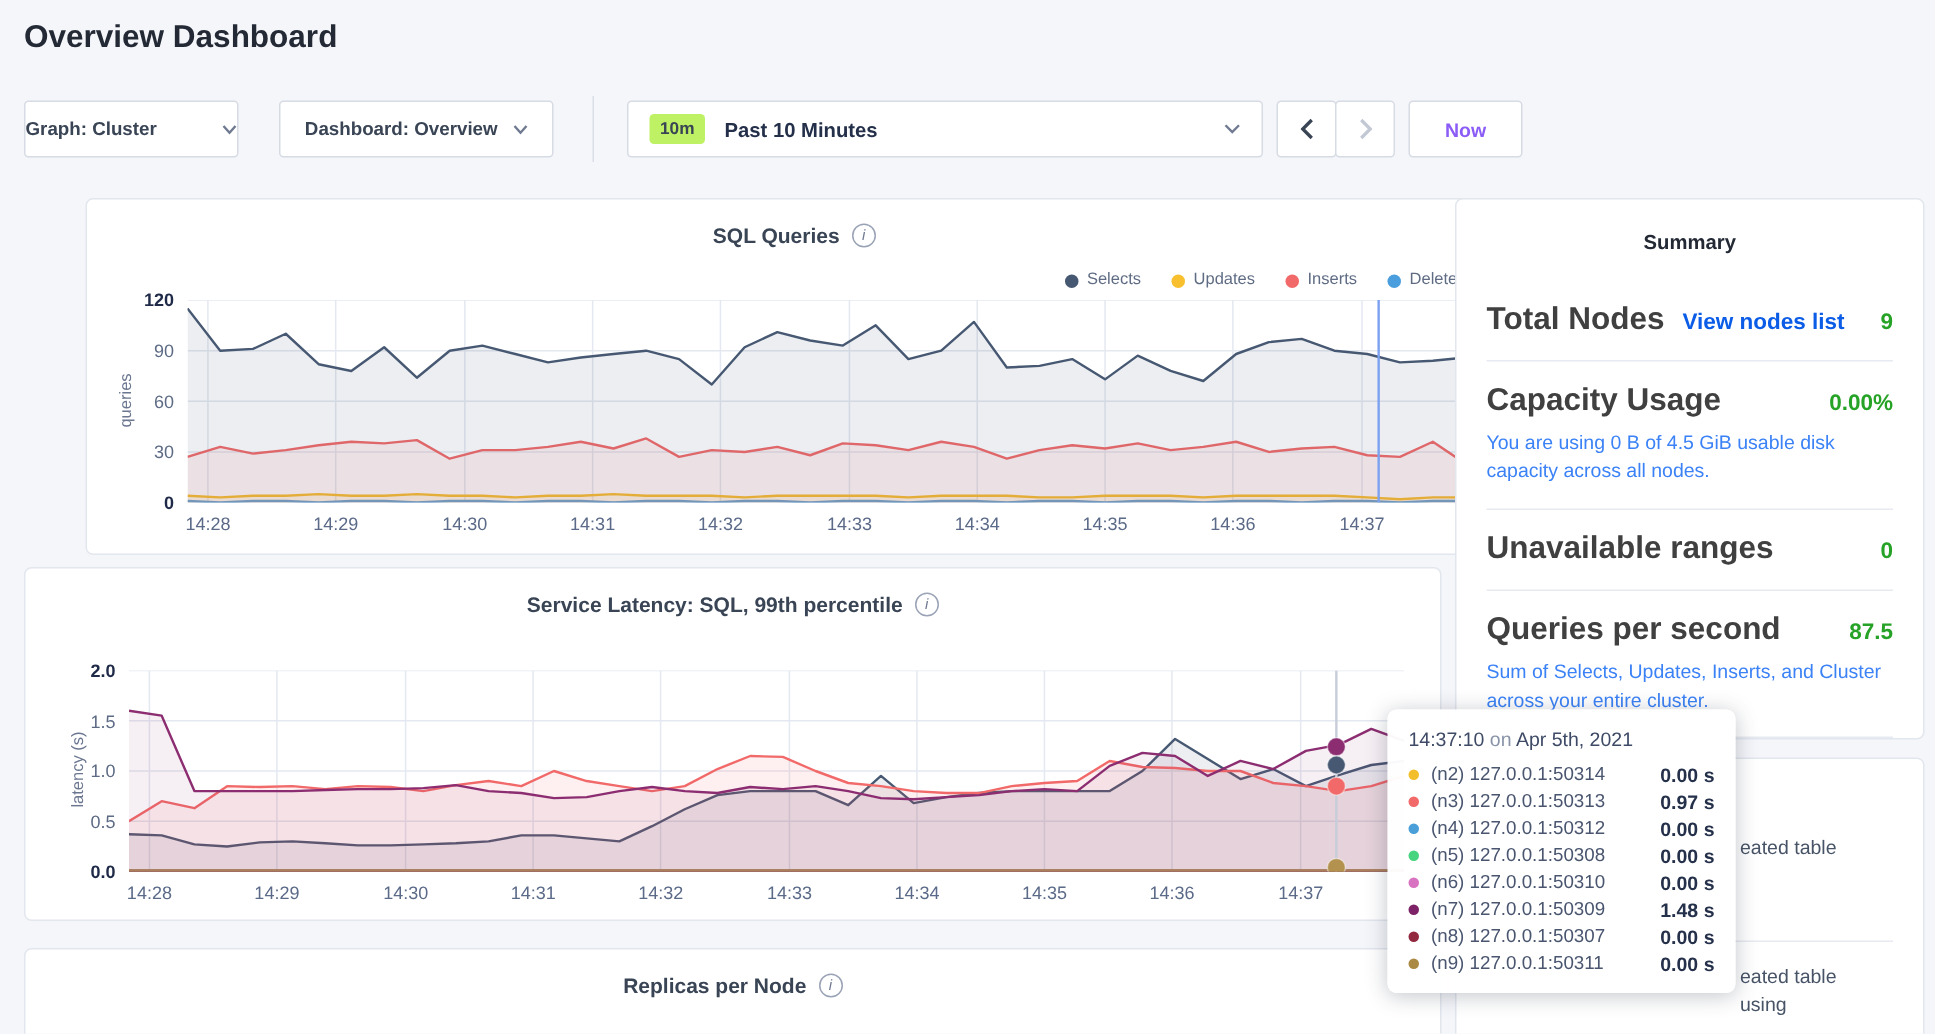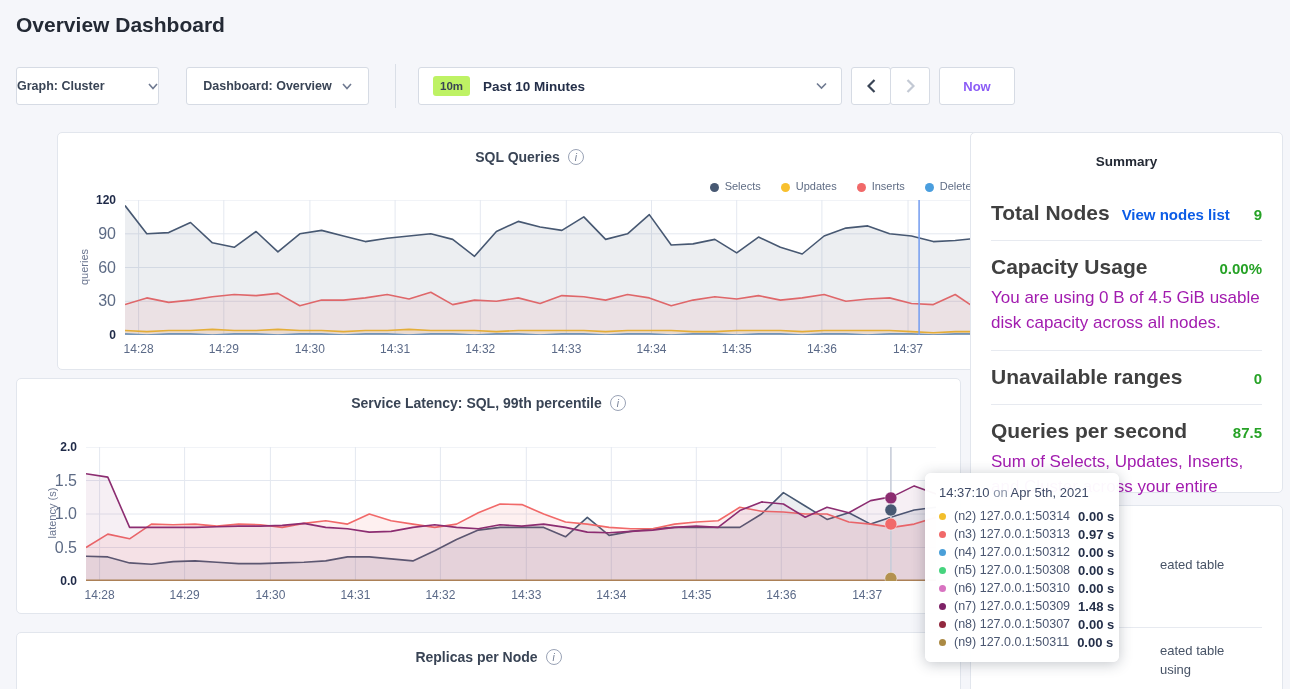--- a/index.html
+++ b/index.html
@@ -47,43 +47,43 @@
     width:16px; height:16px; border:1px solid #9aa3b6; border-radius:50%;
     display:inline-flex; align-items:center; justify-content:center;
     font-size:10px; color:#6f7a91; font-style:italic; font-weight:400;
   }
 
   
   .legend { position:absolute; right:24px; top:47px; display:flex; gap:20px; }
   .legend-item { display:flex; align-items:flex-end; gap:6px; font-size:11px; color:#5f6c84; cursor:pointer; }
   .legend-dot { width:9px; height:9px; border-radius:50%; }
   .plot-wrap { position:absolute; }
-  .ytick { position:absolute; font-size:16px; color:#5d6b85; transform:translate(-100%,-50%); white-space:nowrap; }
+  .ytick { position:absolute; font-size:12px; color:#5d6b85; transform:translate(-100%,-50%); white-space:nowrap; }
   .ytick.bold { font-weight:700; color:#1f2a48; font-size:12px; }
   .xtick { position:absolute; font-size:12px; color:#5b6a88; transform:translateX(-50%); white-space:nowrap; }
   .ylabel-rot { position:absolute; font-size:11px; color:#6b7690; transform:rotate(-90deg); transform-origin:center; white-space:nowrap; }
 
   
   .summary-header { position:absolute; top:21px; left:0; right:0; text-align:center; font-size:13.5px; font-weight:700; color:#242a35; }
   .summary-body { position:absolute; top:54px; left:20px; right:20px; }
   .srow { padding:14px 0 15px; border-top:1px solid #e7eaf0; }
   .srow:first-child { border-top:none; }
   .srow-line { display:flex; align-items:baseline; }
   .srow-label { font-size:21px; font-weight:700; color:#404040; }
   .srow-link { font-size:15px; font-weight:700; color:#0b5ce6; margin-left:12px; cursor:pointer; }
   .srow-value { margin-left:auto; font-size:15px; font-weight:700; color:#26a226; }
-  .srow-desc { margin-top:7px; font-size:17px; color:#a21caf; line-height:1.45; }
+  .srow-desc { margin-top:7px; font-size:13px; color:#3b82f6; line-height:1.45; }
 
   
   .event-fragment { position:absolute; font-size:13px; color:#475366; white-space:nowrap; }
   .event-divider { position:absolute; left:20px; right:20px; height:1px; background:#e7eaf0; }
 
   
   .tooltip {
-    position:absolute; left:925px; top:473px; width:194px;
+    position:absolute; left:925px; top:473px; width:232px;
     background:rgba(255,255,255,0.97); border-radius:6px;
     box-shadow:0 2px 14px rgba(40,50,70,0.28);
     padding:12px 14px 11px; z-index:50;
   }
   .tooltip-header { font-size:13px; color:#3e4a66; margin-bottom:7px; }
   .tooltip-header .on-word { color:#8a94a8; }
   .tooltip-row { display:flex; align-items:center; height:18px; gap:8px; }
   .tt-dot { width:7px; height:7px; border-radius:50%; flex:0 0 auto; }
   .tt-label { font-size:12.5px; color:#4a5670; width:146px; white-space:nowrap; }
   .tt-value { font-size:13px; font-weight:700; color:#25304a; white-space:nowrap; }

